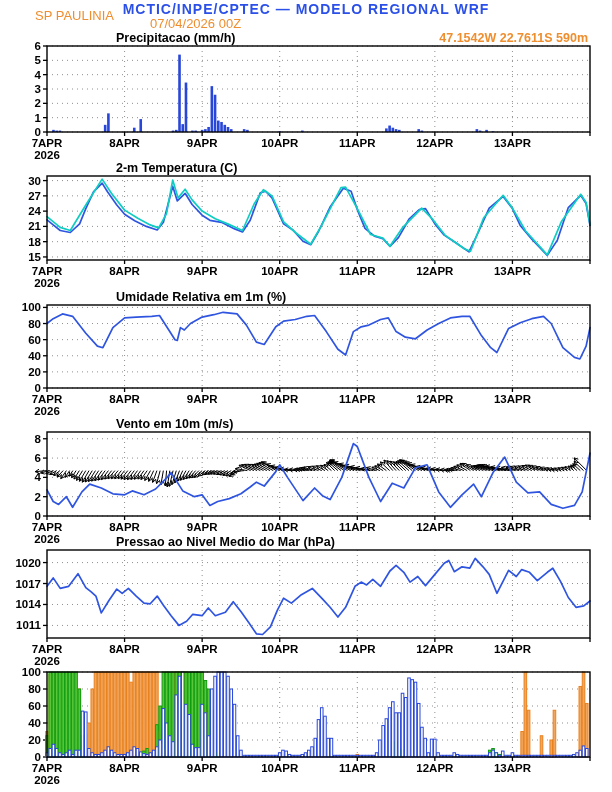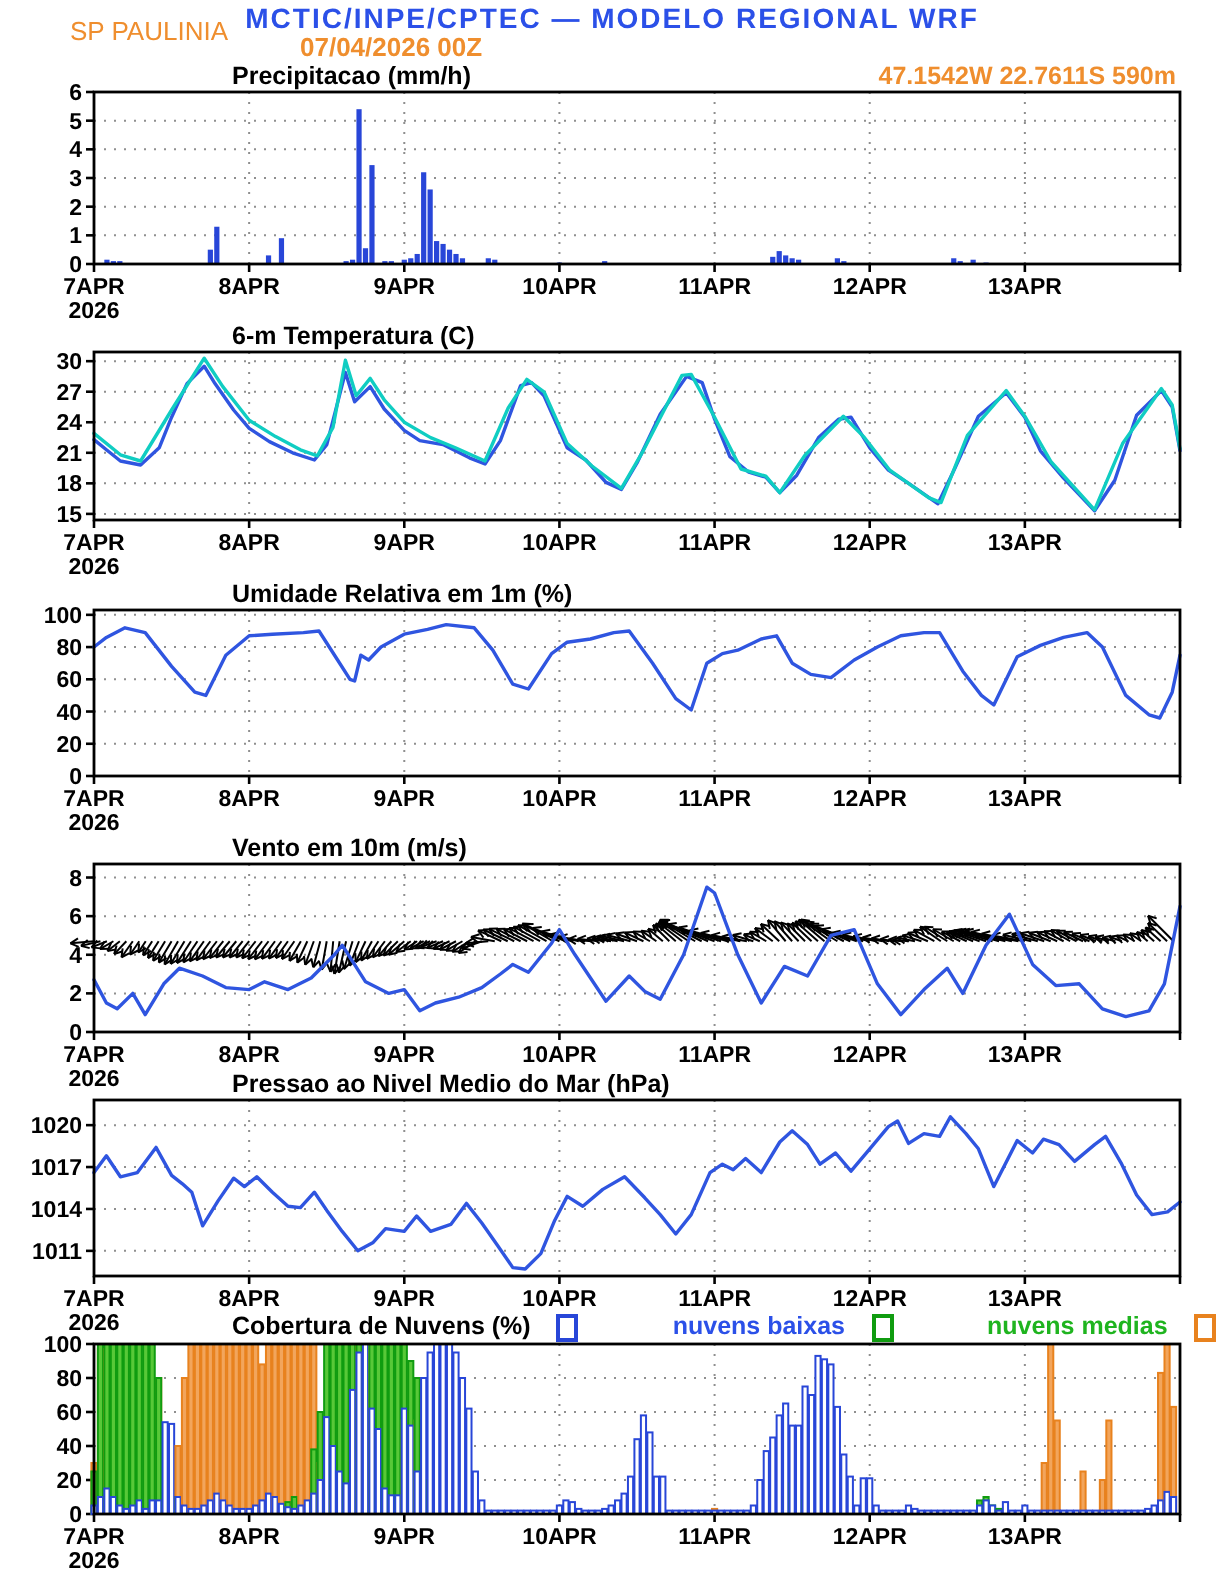--- a/index.html
+++ b/index.html
@@ -1,21 +1,21 @@
 <!DOCTYPE html>
 <html><head>
 <meta charset="utf-8">
 <style>
   html,body{margin:0;padding:0;background:#fff;width:612px;height:792px;overflow:hidden;
     font-family:"Liberation Sans", sans-serif;}
   #page{position:relative;width:612px;height:642px;background:#fff;}
   .hdr1{position:absolute;top:1px;left:0;width:612px;text-align:center;font-size:14px;
     font-weight:bold;letter-spacing:1px;color:#2b50e8;white-space:pre;}
   .hdr2{position:absolute;top:8px;left:35px;font-size:13px;font-weight:normal;color:#ef8e2e;}
-  .hdr3{position:absolute;top:16px;left:150px;font-size:13px;font-weight:bold;color:#ef8e2e;}
+  .hdr3{position:absolute;top:16px;left:150px;font-size:13px;font-weight:normal;color:#ef8e2e;}
   .trow{position:absolute;left:72px;right:24px;height:14px;display:flex;
     justify-content:space-between;align-items:flex-end;}
   .t{font-size:12.5px;font-weight:bold;white-space:nowrap;line-height:13px;margin-left:44px;}
   .black{color:#000;}
   .orange{color:#ef8e2e;}
   .cyan{color:#10cdc2;}
   .blue{color:#2b50e8;}
   .green{color:#1fb41f;}
   .legend{display:flex;gap:13px;align-items:flex-end;}
   .litem{display:flex;align-items:flex-end;}
@@ -115,21 +115,21 @@
       <text x="124.57142857142857" y="105" text-anchor="middle" font-size="11.5" font-weight="bold" fill="#000">8APR</text>
       <text x="202.14285714285714" y="105" text-anchor="middle" font-size="11.5" font-weight="bold" fill="#000">9APR</text>
       <text x="279.7142857142857" y="105" text-anchor="middle" font-size="11.5" font-weight="bold" fill="#000">10APR</text>
       <text x="357.2857142857143" y="105" text-anchor="middle" font-size="11.5" font-weight="bold" fill="#000">11APR</text>
       <text x="434.85714285714283" y="105" text-anchor="middle" font-size="11.5" font-weight="bold" fill="#000">12APR</text>
       <text x="512.4285714285714" y="105" text-anchor="middle" font-size="11.5" font-weight="bold" fill="#000">13APR</text>
       <text x="47" y="117" text-anchor="middle" font-size="11.5" font-weight="bold" fill="#000">2026</text>
     </svg>
 
   <div class="trow" style="top:161px">
-    <span class="t black">6-m Temperatura (C)</span>
+    <span class="t black">2-m Temperatura (C)</span>
   </div>
   <svg id="c1" width="612" height="116" style="top: 172px;">
       <line x1="124.57142857142857" y1="4" x2="124.57142857142857" y2="88" stroke="#8f8f8f" stroke-width="1" stroke-dasharray="1 4"></line>
       <line x1="202.14285714285714" y1="4" x2="202.14285714285714" y2="88" stroke="#8f8f8f" stroke-width="1" stroke-dasharray="1 4"></line>
       <line x1="279.7142857142857" y1="4" x2="279.7142857142857" y2="88" stroke="#8f8f8f" stroke-width="1" stroke-dasharray="1 4"></line>
       <line x1="357.2857142857143" y1="4" x2="357.2857142857143" y2="88" stroke="#8f8f8f" stroke-width="1" stroke-dasharray="1 4"></line>
       <line x1="434.85714285714283" y1="4" x2="434.85714285714283" y2="88" stroke="#8f8f8f" stroke-width="1" stroke-dasharray="1 4"></line>
       <line x1="512.4285714285714" y1="4" x2="512.4285714285714" y2="88" stroke="#8f8f8f" stroke-width="1" stroke-dasharray="1 4"></line>
       <line x1="47" y1="84.94545454545454" x2="590" y2="84.94545454545454" stroke="#8f8f8f" stroke-width="1" stroke-dasharray="1 4"></line>
       <line x1="43" y1="84.94545454545454" x2="47" y2="84.94545454545454" stroke="#000" stroke-width="1.3"></line>
@@ -802,37 +802,20 @@
       <text x="47" y="107" text-anchor="middle" font-size="11.5" font-weight="bold" fill="#000">7APR</text>
       <text x="124.57142857142857" y="107" text-anchor="middle" font-size="11.5" font-weight="bold" fill="#000">8APR</text>
       <text x="202.14285714285714" y="107" text-anchor="middle" font-size="11.5" font-weight="bold" fill="#000">9APR</text>
       <text x="279.7142857142857" y="107" text-anchor="middle" font-size="11.5" font-weight="bold" fill="#000">10APR</text>
       <text x="357.2857142857143" y="107" text-anchor="middle" font-size="11.5" font-weight="bold" fill="#000">11APR</text>
       <text x="434.85714285714283" y="107" text-anchor="middle" font-size="11.5" font-weight="bold" fill="#000">12APR</text>
       <text x="512.4285714285714" y="107" text-anchor="middle" font-size="11.5" font-weight="bold" fill="#000">13APR</text>
       <text x="47" y="119" text-anchor="middle" font-size="11.5" font-weight="bold" fill="#000">2026</text>
     </svg>
 
-  <div class="trow" style="top:656px;justify-content:flex-start;gap:13px">
-    <span class="t black">Cobertura de Nuvens (%)</span>
-    <span class="legend">
-      <span class="litem">
-          <span class="lbox" style="border-color:#2846d8"></span>
-          <span class="t blue">nuvens baixas</span>
-        </span>
-      <span class="litem">
-          <span class="lbox" style="border-color:#109c10"></span>
-          <span class="t green">nuvens medias</span>
-        </span>
-      <span class="litem">
-          <span class="lbox" style="border-color:#e8821e"></span>
-          <span class="t orange">nuvens altas</span>
-        </span>
-    </span>
-  </div>
   <svg id="c5" width="612" height="117" style="top: 668px;">
       <line x1="124.57142857142857" y1="4" x2="124.57142857142857" y2="89" stroke="#8f8f8f" stroke-width="1" stroke-dasharray="1 4"></line>
       <line x1="202.14285714285714" y1="4" x2="202.14285714285714" y2="89" stroke="#8f8f8f" stroke-width="1" stroke-dasharray="1 4"></line>
       <line x1="279.7142857142857" y1="4" x2="279.7142857142857" y2="89" stroke="#8f8f8f" stroke-width="1" stroke-dasharray="1 4"></line>
       <line x1="357.2857142857143" y1="4" x2="357.2857142857143" y2="89" stroke="#8f8f8f" stroke-width="1" stroke-dasharray="1 4"></line>
       <line x1="434.85714285714283" y1="4" x2="434.85714285714283" y2="89" stroke="#8f8f8f" stroke-width="1" stroke-dasharray="1 4"></line>
       <line x1="512.4285714285714" y1="4" x2="512.4285714285714" y2="89" stroke="#8f8f8f" stroke-width="1" stroke-dasharray="1 4"></line>
       <line x1="47" y1="89" x2="590" y2="89" stroke="#8f8f8f" stroke-width="1" stroke-dasharray="1 4"></line>
       <line x1="43" y1="89" x2="47" y2="89" stroke="#000" stroke-width="1.3"></line>
       <text x="41" y="93" text-anchor="end" font-size="11.5" font-weight="bold" fill="#000">0</text>

